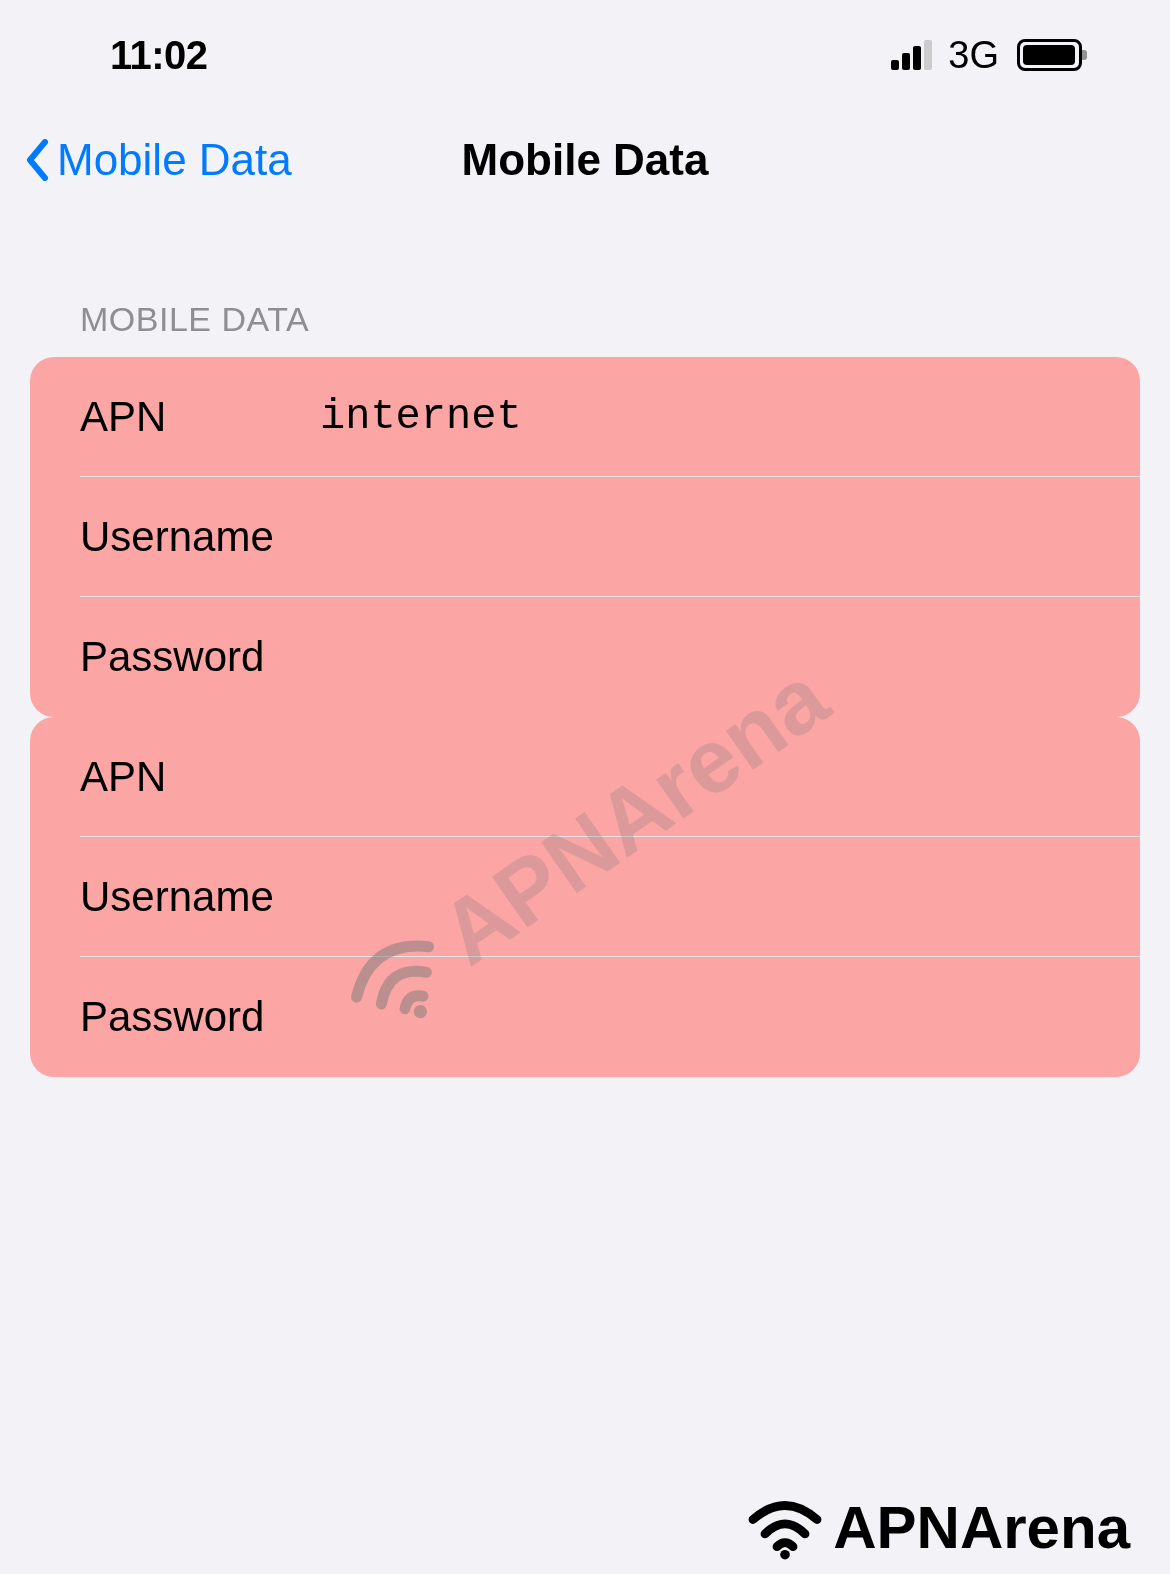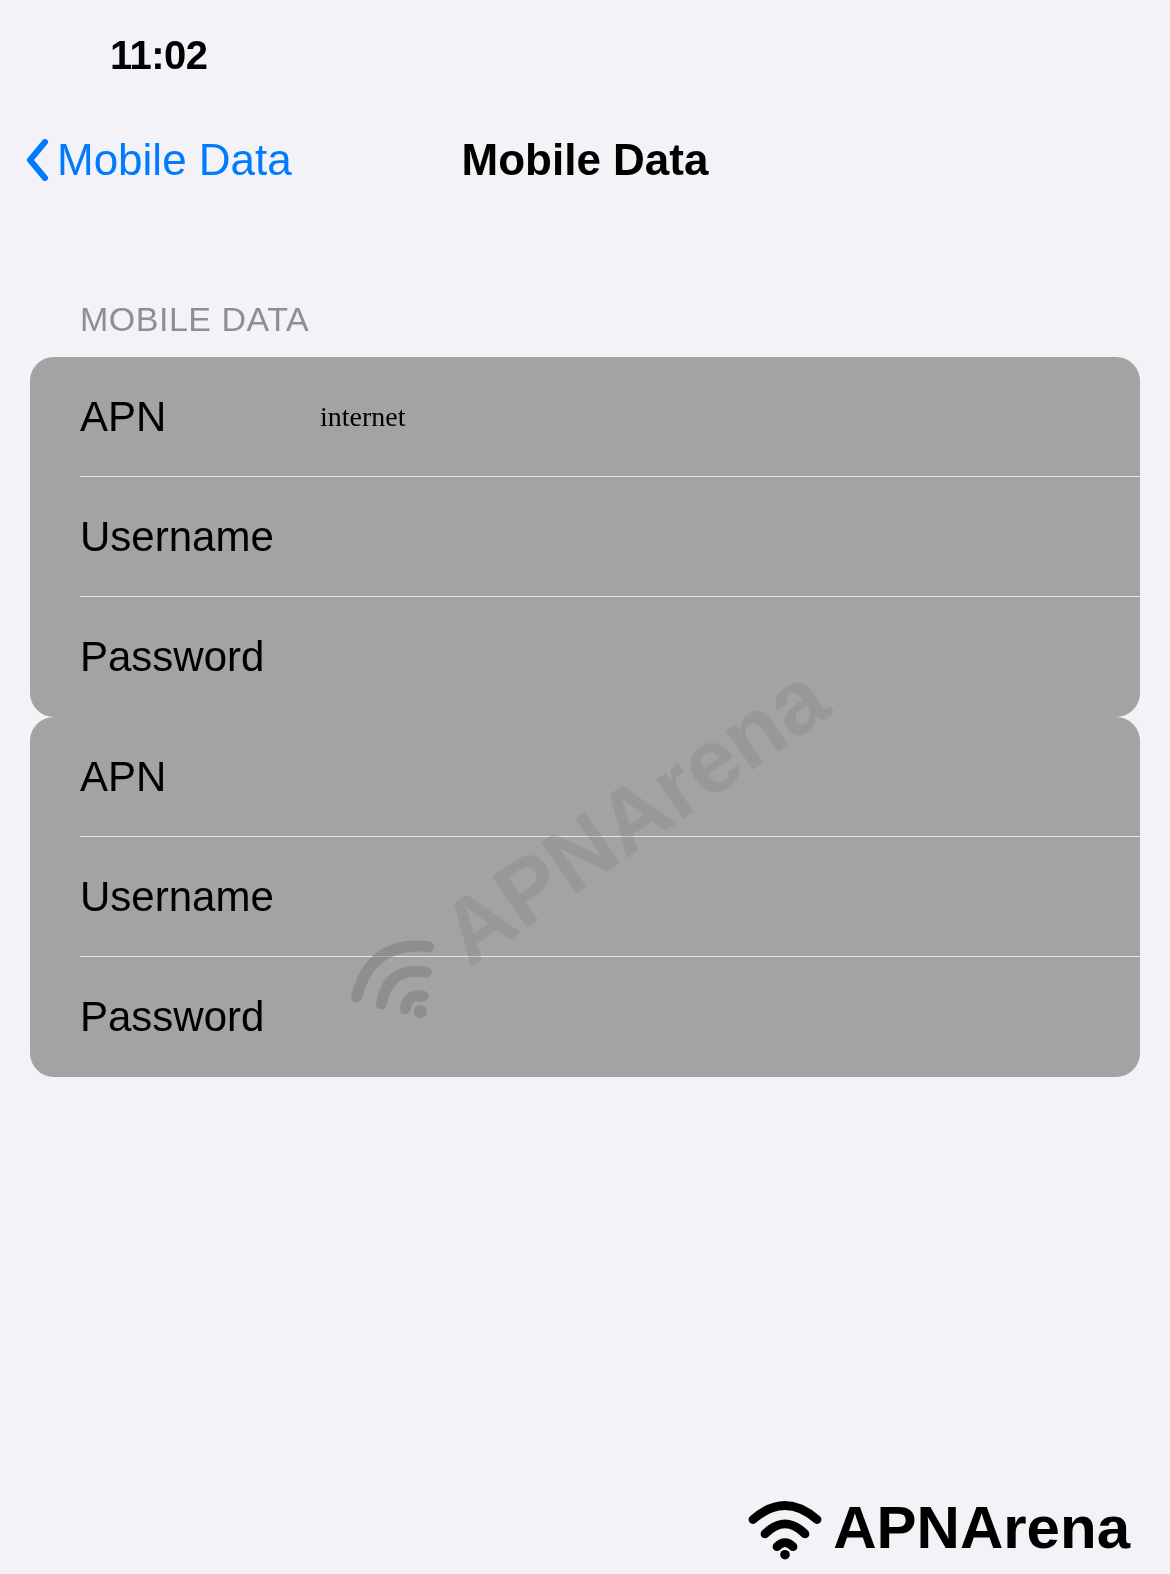--- a/index.html
+++ b/index.html
@@ -113,21 +113,21 @@
     }
     .section-header {
       font-size: 34px;
       font-weight: 400;
       color: #8E8E93;
       letter-spacing: 0.5px;
       padding: 90px 50px 18px 50px;
       text-transform: uppercase;
     }
     .section-group {
-      background: #a3a3a3;
+      background: #fca5a5;
       border-radius: 24px;
       overflow: hidden;
     }
     .row {
       display: flex;
       align-items: center;
       min-height: 120px;
       padding: 0 50px;
       position: relative;
     }
@@ -144,25 +144,25 @@
       font-size: 42px;
       font-weight: 400;
       color: #000;
       width: 240px;
       flex-shrink: 0;
     }
     .row-input {
       flex: 1;
       border: none;
       outline: none;
-      font-size: 28px;
+      font-size: 42px;
       font-weight: 400;
       color: #000;
       background: transparent;
-      font-family: Liberation Serif, serif;
+      font-family: Liberation Mono, monospace;
     }
     .watermark-center {
       position: absolute;
       left: 50%;
       top: 54%;
       transform: translate(-50%, -50%) rotate(-35deg);
       color: rgba(120,120,120,0.25);
       font-size: 90px;
       font-weight: 700;
       display: flex;
@@ -191,20 +191,32 @@
     .wifi-icon-bottom {
       width: 80px;
       height: 65px;
     }
   </style>
 </head>
 <body>
 
 <div class="status-bar">
   <div class="status-time">11:02</div>
+  <div class="status-right">
+    <div class="signal-bars">
+      <div class="bar bar1"></div>
+      <div class="bar bar2"></div>
+      <div class="bar bar3"></div>
+      <div class="bar bar4"></div>
+    </div>
+    <span class="network-type">3G</span>
+    <div class="battery">
+      <div class="battery-fill"></div>
+    </div>
+  </div>
 </div>
 
 <div class="nav-bar">
   <div class="back-button">
     <svg class="chevron-back" viewBox="0 0 24 42">
       <polyline points="20,3 5,21 20,39" stroke="#007AFF" stroke-width="6" fill="none" stroke-linecap="round" stroke-linejoin="round"></polyline>
     </svg>
     <span>Mobile Data</span>
   </div>
   <div class="nav-title">Mobile Data</div>

